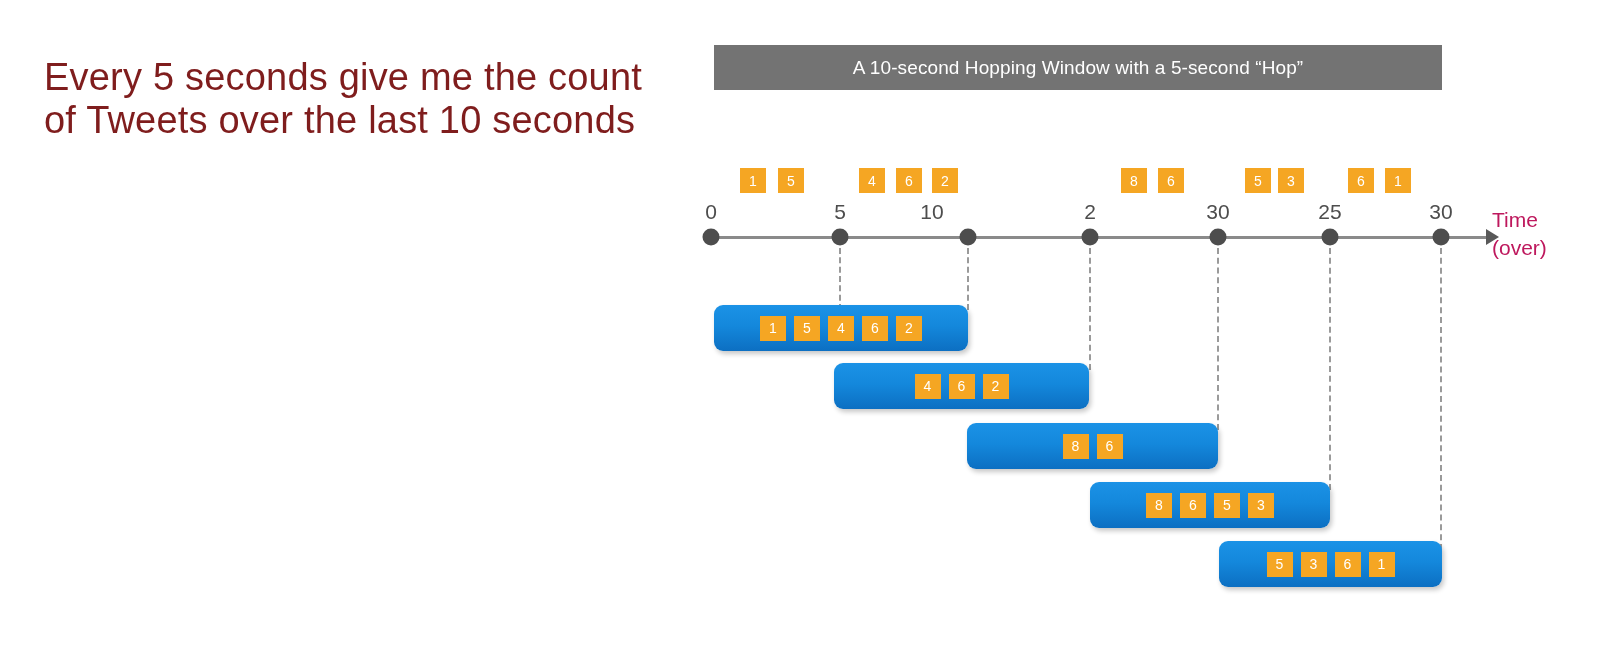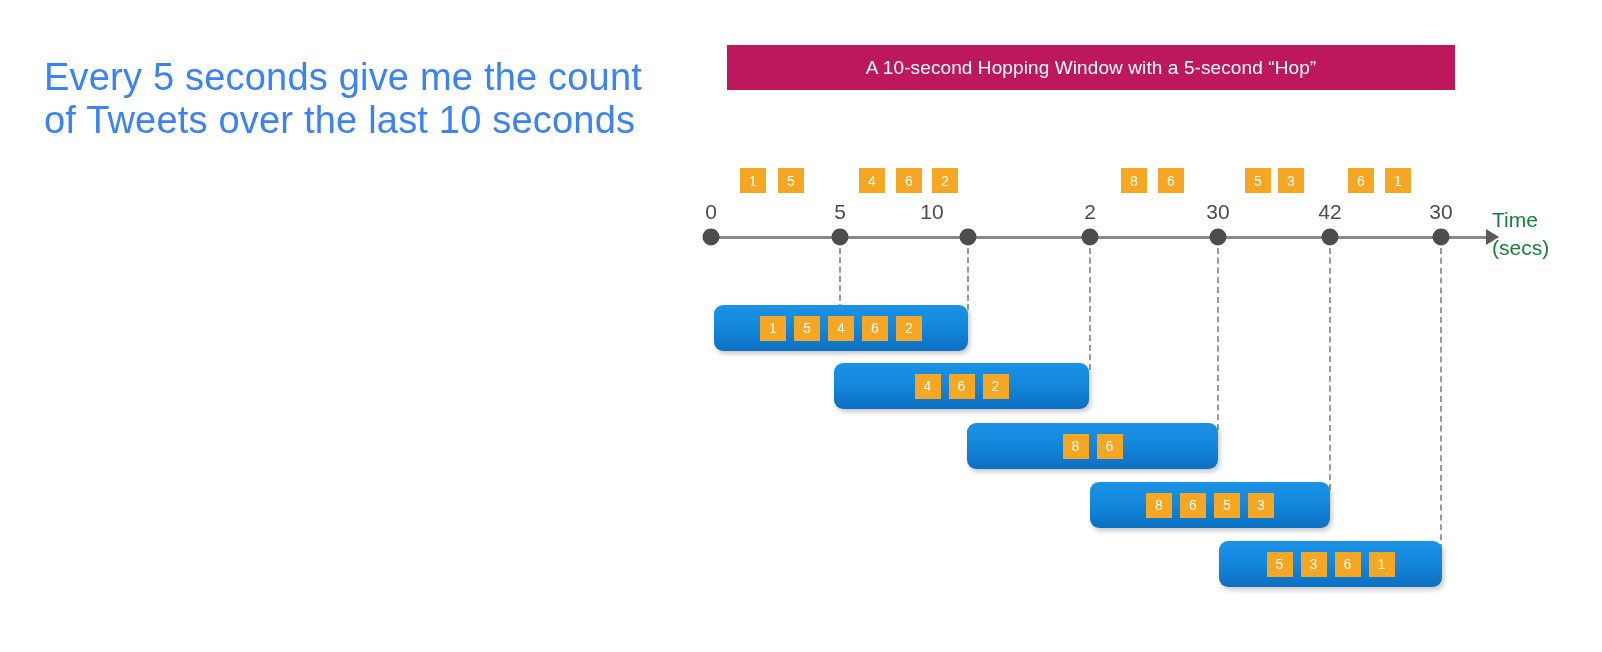--- a/index.html
+++ b/index.html
@@ -18,37 +18,36 @@
   }
 
   
   #headline {
     position: absolute;
     left: 44px;
     top: 56px;
     width: 600px;
     font-size: 38px;
     line-height: 1.12;
-    color: #3b82f6;
+    color: #7f1d1d;
     font-weight: 400;
     letter-spacing: 0.2px;
   }
 
   
   #banner {
     position: absolute;
     left: 714px;
     top: 45px;
     width: 728px;
     height: 45px;
-    background: #be185d;
+    background: #737373;
     display: flex;
     align-items: center;
     justify-content: center;
-    margin-left: 13px;
   }
   #banner-text {
     color: #ffffff;
     font-size: 19px;
     font-weight: 400;
     letter-spacing: 0.1px;
     white-space: nowrap;
   }
 
   
@@ -91,21 +90,21 @@
     transform: translateX(-50%);
     font-size: 21px;
     color: #4d4d4d;
     font-weight: 400;
   }
   .axis-caption {
     position: absolute;
     left: 1492px;
     top: 206px;
     font-size: 21px;
-    color: #15803d;
+    color: #be185d;
     line-height: 1.35;
   }
   .axis-caption div { white-space: nowrap; }
 
   
   .drop-line {
     position: absolute;
     width: 0;
     border-left: 2px dashed #9a9a9a;
     transform: translateX(-1px);
@@ -157,42 +156,42 @@
   <span id="banner-text">A 10-second Hopping Window with a 5-second “Hop”</span>
 </div>
 
 <div id="stage">
 
   <div class="axis-line" id="axis-line" style="left: 711px; width: 775px;"></div>
   <div class="axis-arrow" id="axis-arrow" style="left: 1486px;"></div>
 
   <div class="axis-caption">
     <div>Time</div>
-    <div>(secs)</div>
+    <div>(over)</div>
   </div>
 
   <div id="dynamic-layer">
       <div class="drop-line" style="left: 840px; top: 248px; height: 62px;"></div>
       <div class="drop-line" style="left: 968px; top: 248px; height: 62px;"></div>
       <div class="drop-line" style="left: 1090px; top: 248px; height: 122px;"></div>
       <div class="drop-line" style="left: 1218px; top: 248px; height: 182px;"></div>
       <div class="drop-line" style="left: 1330px; top: 248px; height: 242px;"></div>
       <div class="drop-line" style="left: 1441px; top: 248px; height: 302px;"></div>
       <div class="tick-dot" style="left: 711px;"></div>
       <div class="tick-label" style="left: 711px;">0</div>
       <div class="tick-dot" style="left: 840px;"></div>
       <div class="tick-label" style="left: 840px;">5</div>
       <div class="tick-dot" style="left: 968px;"></div>
       <div class="tick-label" style="left: 932px;">10</div>
       <div class="tick-dot" style="left: 1090px;"></div>
       <div class="tick-label" style="left: 1090px;">2</div>
       <div class="tick-dot" style="left: 1218px;"></div>
       <div class="tick-label" style="left: 1218px;">30</div>
       <div class="tick-dot" style="left: 1330px;"></div>
-      <div class="tick-label" style="left: 1330px;">42</div>
+      <div class="tick-label" style="left: 1330px;">25</div>
       <div class="tick-dot" style="left: 1441px;"></div>
       <div class="tick-label" style="left: 1441px;">30</div>
       <div class="badge on-axis" style="left: 740px;">1</div>
       <div class="badge on-axis" style="left: 778px;">5</div>
       <div class="badge on-axis" style="left: 859px;">4</div>
       <div class="badge on-axis" style="left: 896px;">6</div>
       <div class="badge on-axis" style="left: 932px;">2</div>
       <div class="badge on-axis" style="left: 1121px;">8</div>
       <div class="badge on-axis" style="left: 1158px;">6</div>
       <div class="badge on-axis" style="left: 1245px;">5</div>

